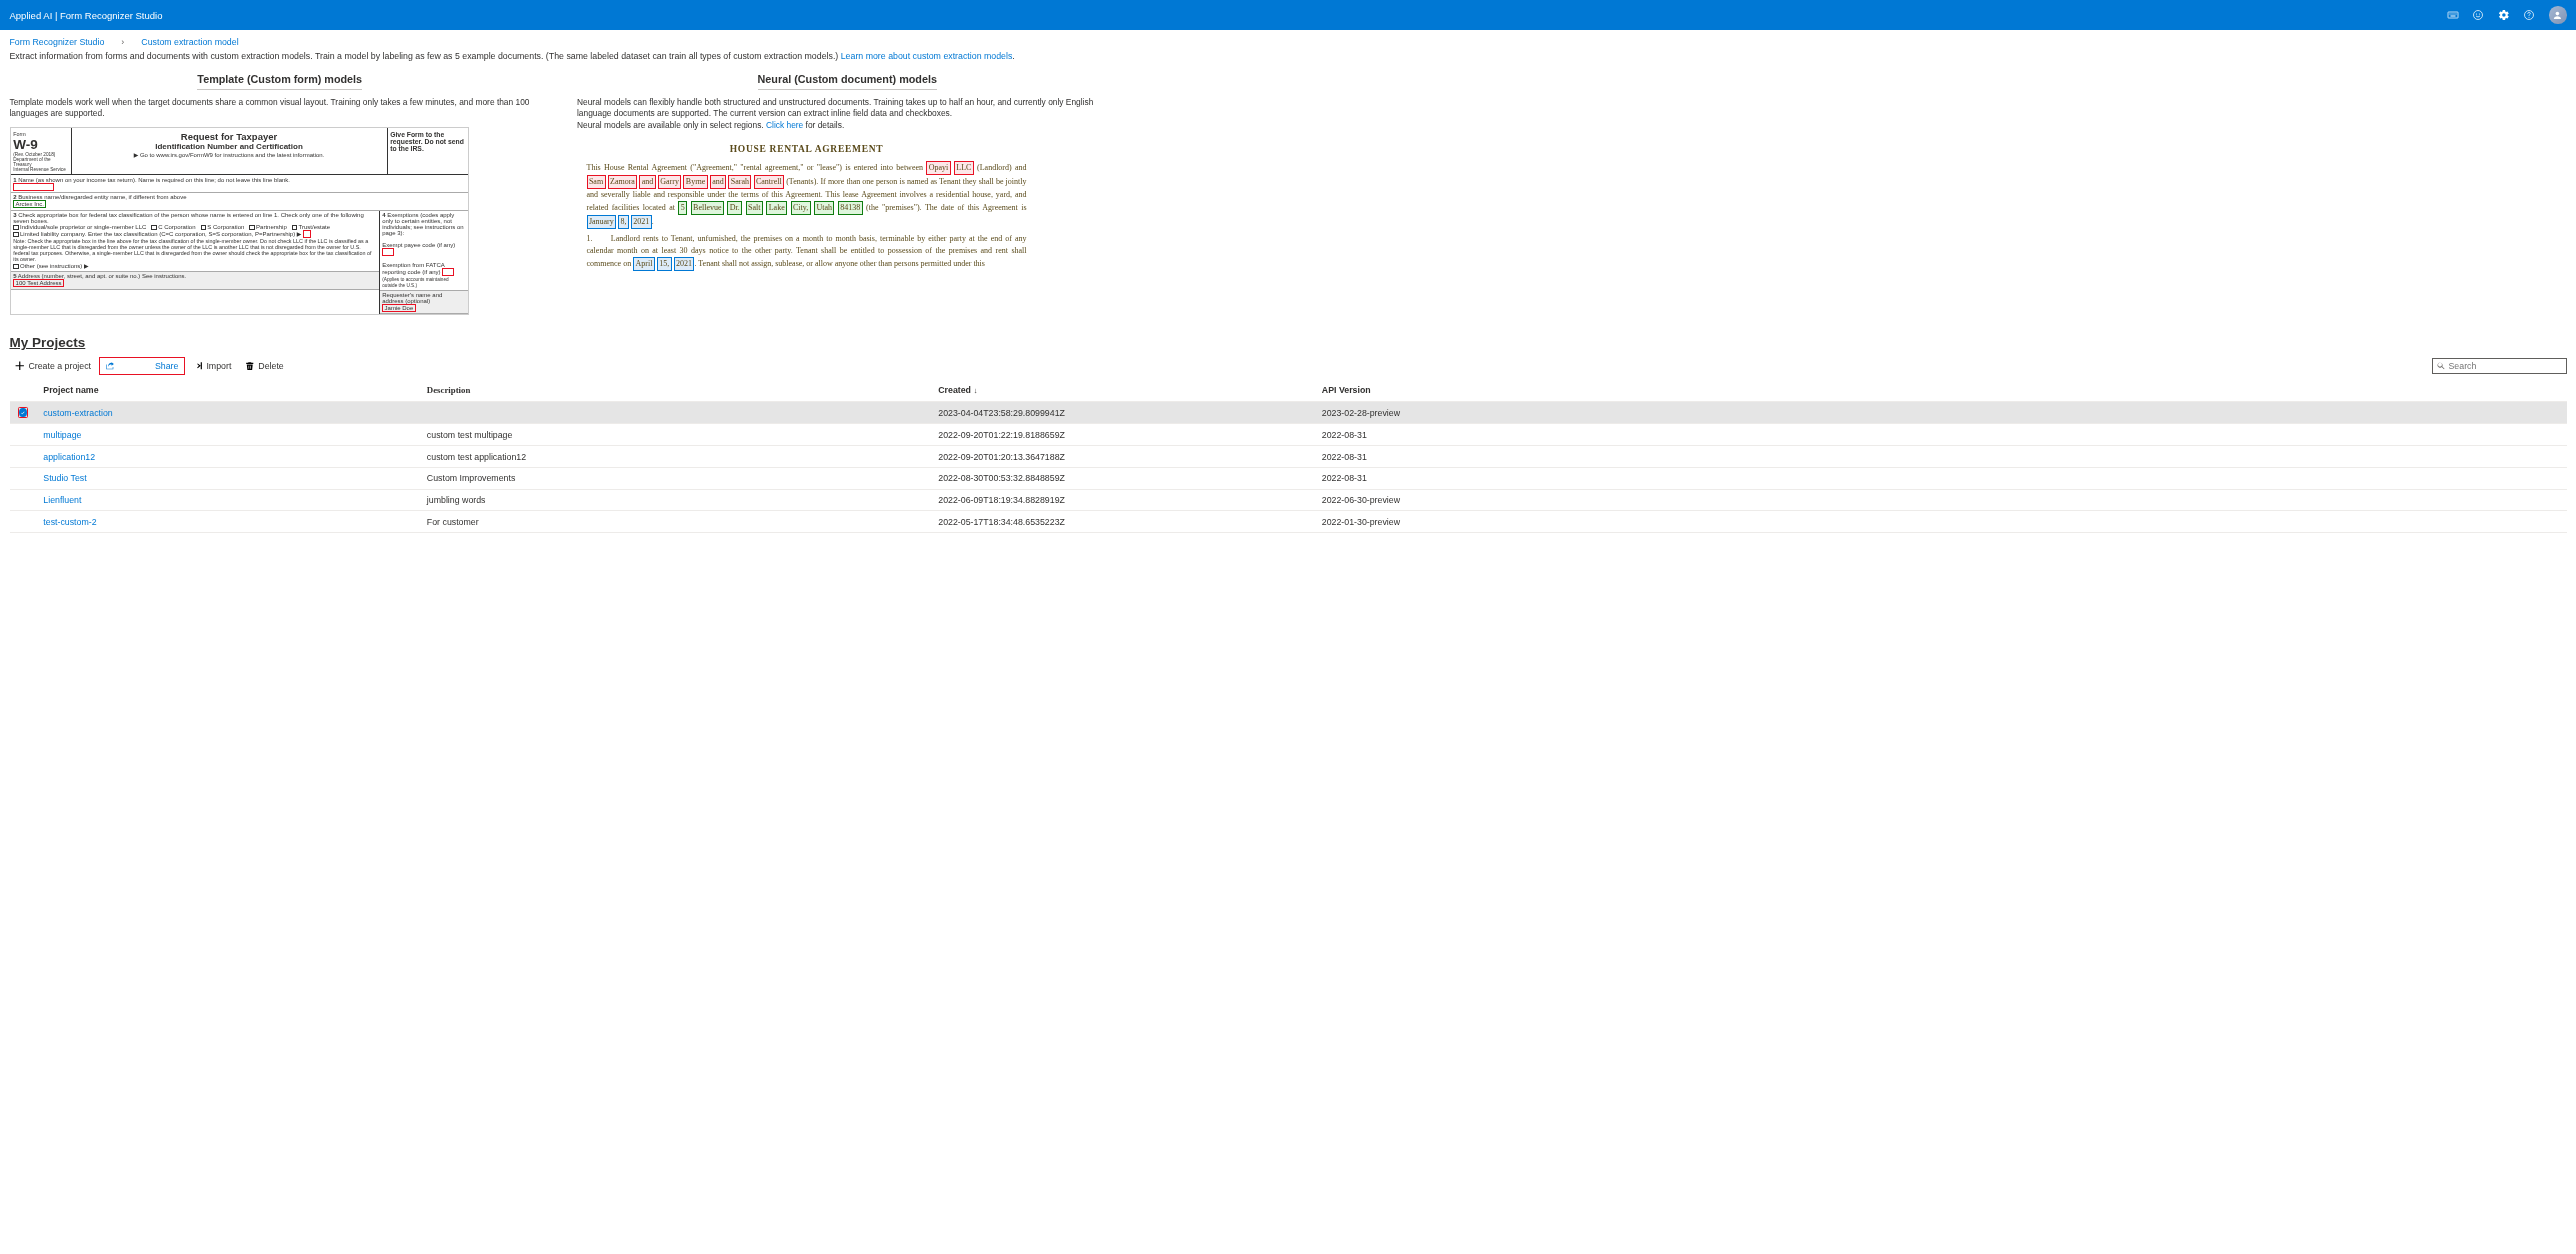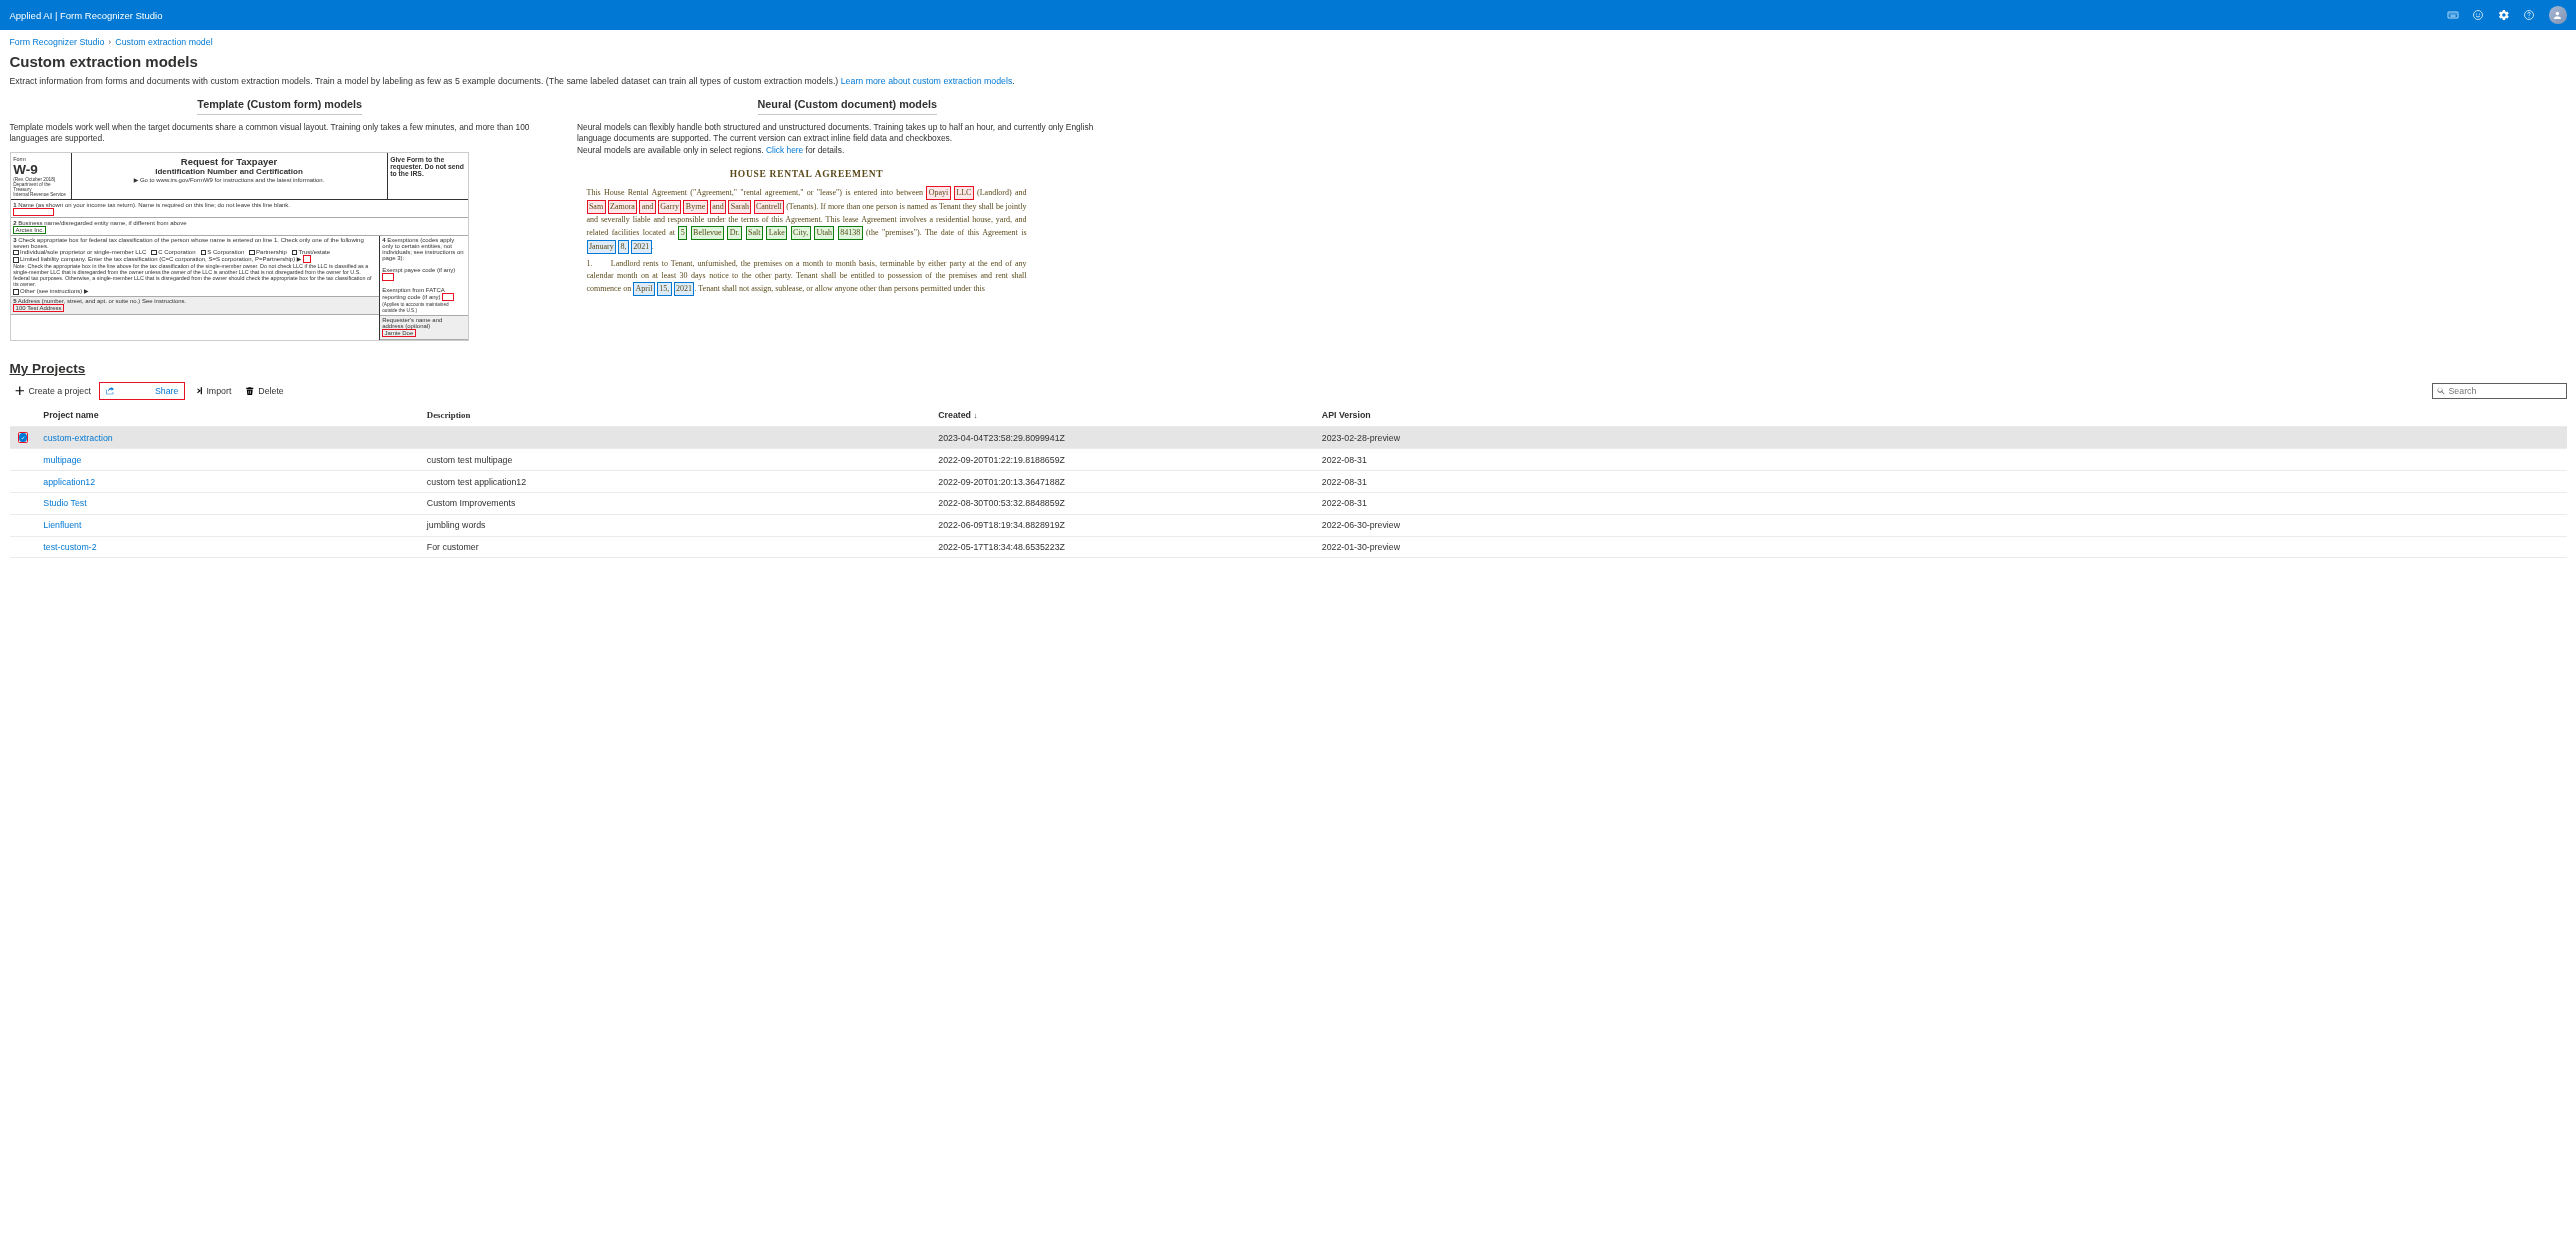--- a/index.html
+++ b/index.html
@@ -8,21 +8,21 @@
 
   
   .topbar { background: #0078d4; color: #fff; height: 30px; display: flex; align-items: center; padding: 0 9.5px; justify-content: space-between; }
   .topbar-left { font-size: 9.5px; }
   .topbar-right { display: flex; align-items: center; gap: 13.5px; }
   .topbar-icon { width: 12px; height: 12px; display: flex; align-items: center; justify-content: center; cursor: pointer; }
   .topbar-icon svg { fill: #fff; }
   .avatar { width: 17.6px; height: 17.6px; border-radius: 50%; background: linear-gradient(135deg,#a6b8d4,#8094b5); display:flex;align-items:center;justify-content:center; font-size:9.5px; color:#fff; cursor:pointer;}
 
   
-  .breadcrumb { padding: 6.8px 9.5px 4px; font-size: 8.8px; display:flex; align-items:center; gap:4px;text-align:center;}
+  .breadcrumb { padding: 6.8px 9.5px 4px; font-size: 8.8px; display:flex; align-items:center; gap:17px;text-align:center;}
   .breadcrumb .sep { color:#605e5c; }
 
   
   .content { padding: 0 9.5px; }
   h1.page-title { font-size: 15px; font-weight: 600; margin: 2.7px 0 5.4px; color:#323130;}
   .page-desc { font-size: 8.8px; color:#323130; margin-bottom: 12px; }
 
   .model-cols { display:flex; gap: 27px; margin-bottom: 20px; max-width: 1108px;}
   .model-col { flex:1; }
   .model-col h2 { font-size: 10.8px; font-weight: 600; text-align:center; padding-bottom:4px; border-bottom:0.7px solid #c8c6c4; margin: 0 auto 6.8px; display:table;}
@@ -128,21 +128,20 @@
   </div>
 </div>
 
 <div class="breadcrumb">
   <a href="#">Form Recognizer Studio</a>
   <span class="sep">›</span>
   <a href="#">Custom extraction model</a>
 </div>
 
 <div class="content">
-  <h1 class="page-title">Custom extraction models</h1>
   <p class="page-desc">
     <span>Extract information from forms and documents with custom extraction models. Train a model by labeling as few as 5 example documents. (The same labeled dataset can train all types of custom extraction models.) </span>
     <a href="#">Learn more about custom extraction models</a><span>.</span>
   </p>
 
   <div class="model-cols">
 
     <div class="model-col">
       <h2>Template (Custom form) models</h2>
       <p class="model-desc">Template models work well when the target documents share a common visual layout. Training only takes a few minutes, and more than 100 languages are supported.</p>

